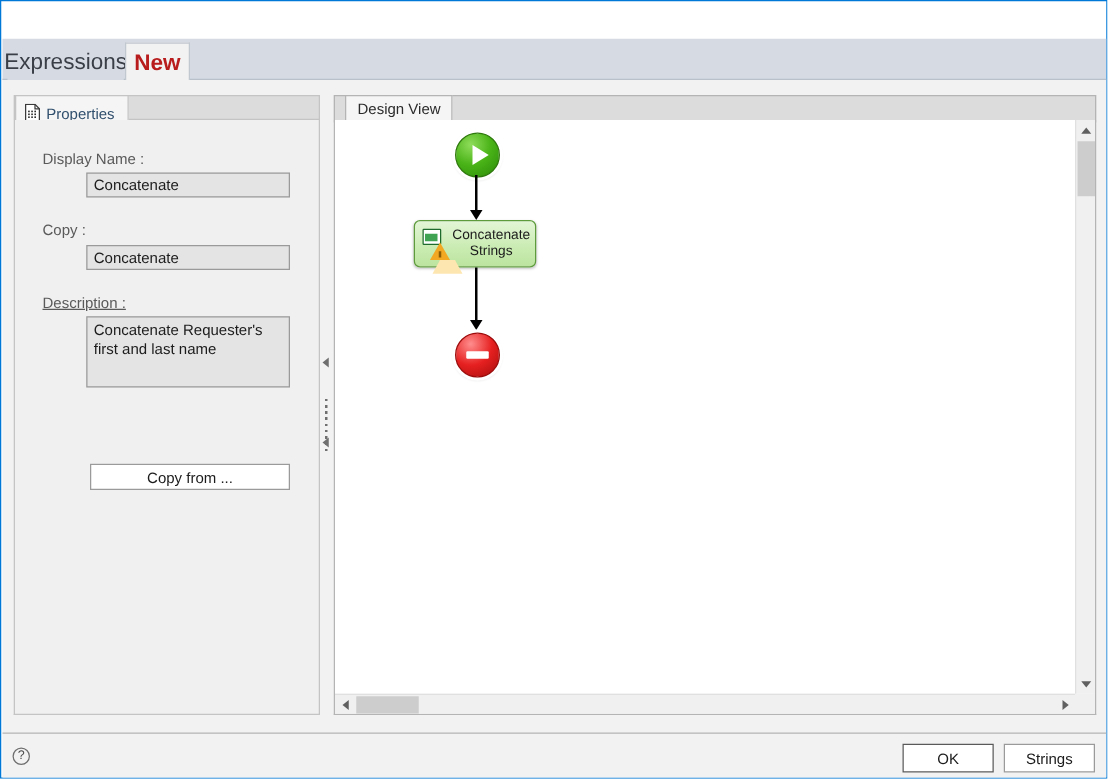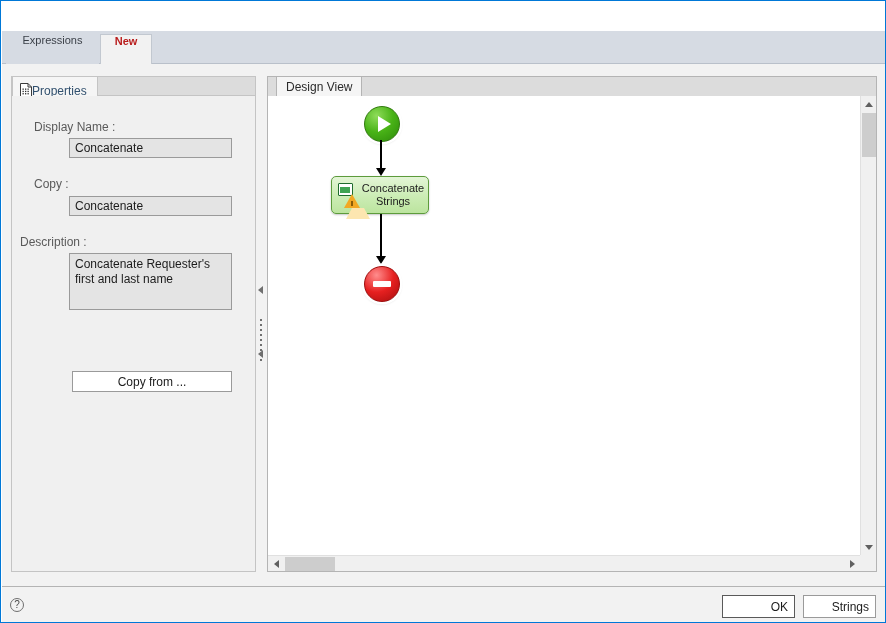--- a/index.html
+++ b/index.html
@@ -90,22 +90,23 @@
     background: #d6dbe3;
     border-bottom: 1px solid #b9c0ca;
     box-sizing: border-box;
   }
   .tab {
     position: absolute;
     top: 3px;
     height: 30px;
     box-sizing: border-box;
     display: flex;
+    align-items: center;
     justify-content: center;
-    font-size: 11px;
+    font-size: 18px;
     color: #3a3f47;
     cursor: default;
     user-select: none;
   }
   .tab.inactive {
     background: #d6dbe3;
   }
   .tab.active {
     background: #f2f2f2;
     border-left: 1px solid #c2c8d0;
@@ -149,20 +150,21 @@
     position: absolute;
     left: 0; top: -1px;
     height: 21px;
     padding: 8px 10px 0 7px;
     background: #f5f5f5;
     border: 1px solid #c4c4c4;
     border-bottom: none;
     box-sizing: border-box;
     display: flex;
     align-items: center;
+    gap: 5px;
     font-size: 12px;
     color: #31506e;
     cursor: default;
   }
   .panel-body {
     position: absolute;
     left: 0; top: 20px;
     width: 245px;
     height: 476px;
     background: #f0f0f0;
@@ -491,21 +493,20 @@
     position: absolute;
     top: 8px;
     height: 23px;
     background: #ffffff;
     border: 1px solid #9a9a9a;
     box-sizing: border-box;
     font-family: "Liberation Sans", sans-serif;
     font-size: 12px;
     color: #1c1c1c;
     cursor: default;
-    text-align: right;
   }
   .dlg-btn.default {
     border: 1px solid #5a5a5a;
     box-shadow: inset 0 0 0 1px #ffffff;
   }
   #btn-ok     { right: 91px; width: 73px; }
   #btn-cancel { right: 10px; width: 73px; }
 </style>
 </head>
 <body>
@@ -549,21 +550,21 @@
       </div>
 
       <div class="panel-body">
 
         <div class="field-label" style="left:22px; top:24px;">Display Name :</div>
         <input class="field-box" style="left: 57px; top: 42px; width: 163px; height: 20px;" readonly="" value="Concatenate">
 
         <div class="field-label" style="left:22px; top:81px;">Copy :</div>
         <input class="field-box" style="left: 57px; top: 100px; width: 163px; height: 20px;" readonly="" value="Concatenate">
 
-        <div class="field-label" style="left:8px; top:139px;">Description :</div>
+        <div class="field-label" style="left:22px; top:139px;text-decoration:underline;">Description :</div>
         <textarea class="field-box" style="left: 57px; top: 157px; width: 163px; height: 57px;" readonly="">Concatenate Requester's first and last name</textarea>
 
         <button class="copy-btn">Copy from ...</button>
       </div>
     </div>
 
     <div class="splitter">
       <div class="split-arrow" style="top:210px;"></div>
       <div class="split-grip"></div>
       <div class="split-arrow" style="top:274px;"></div>

